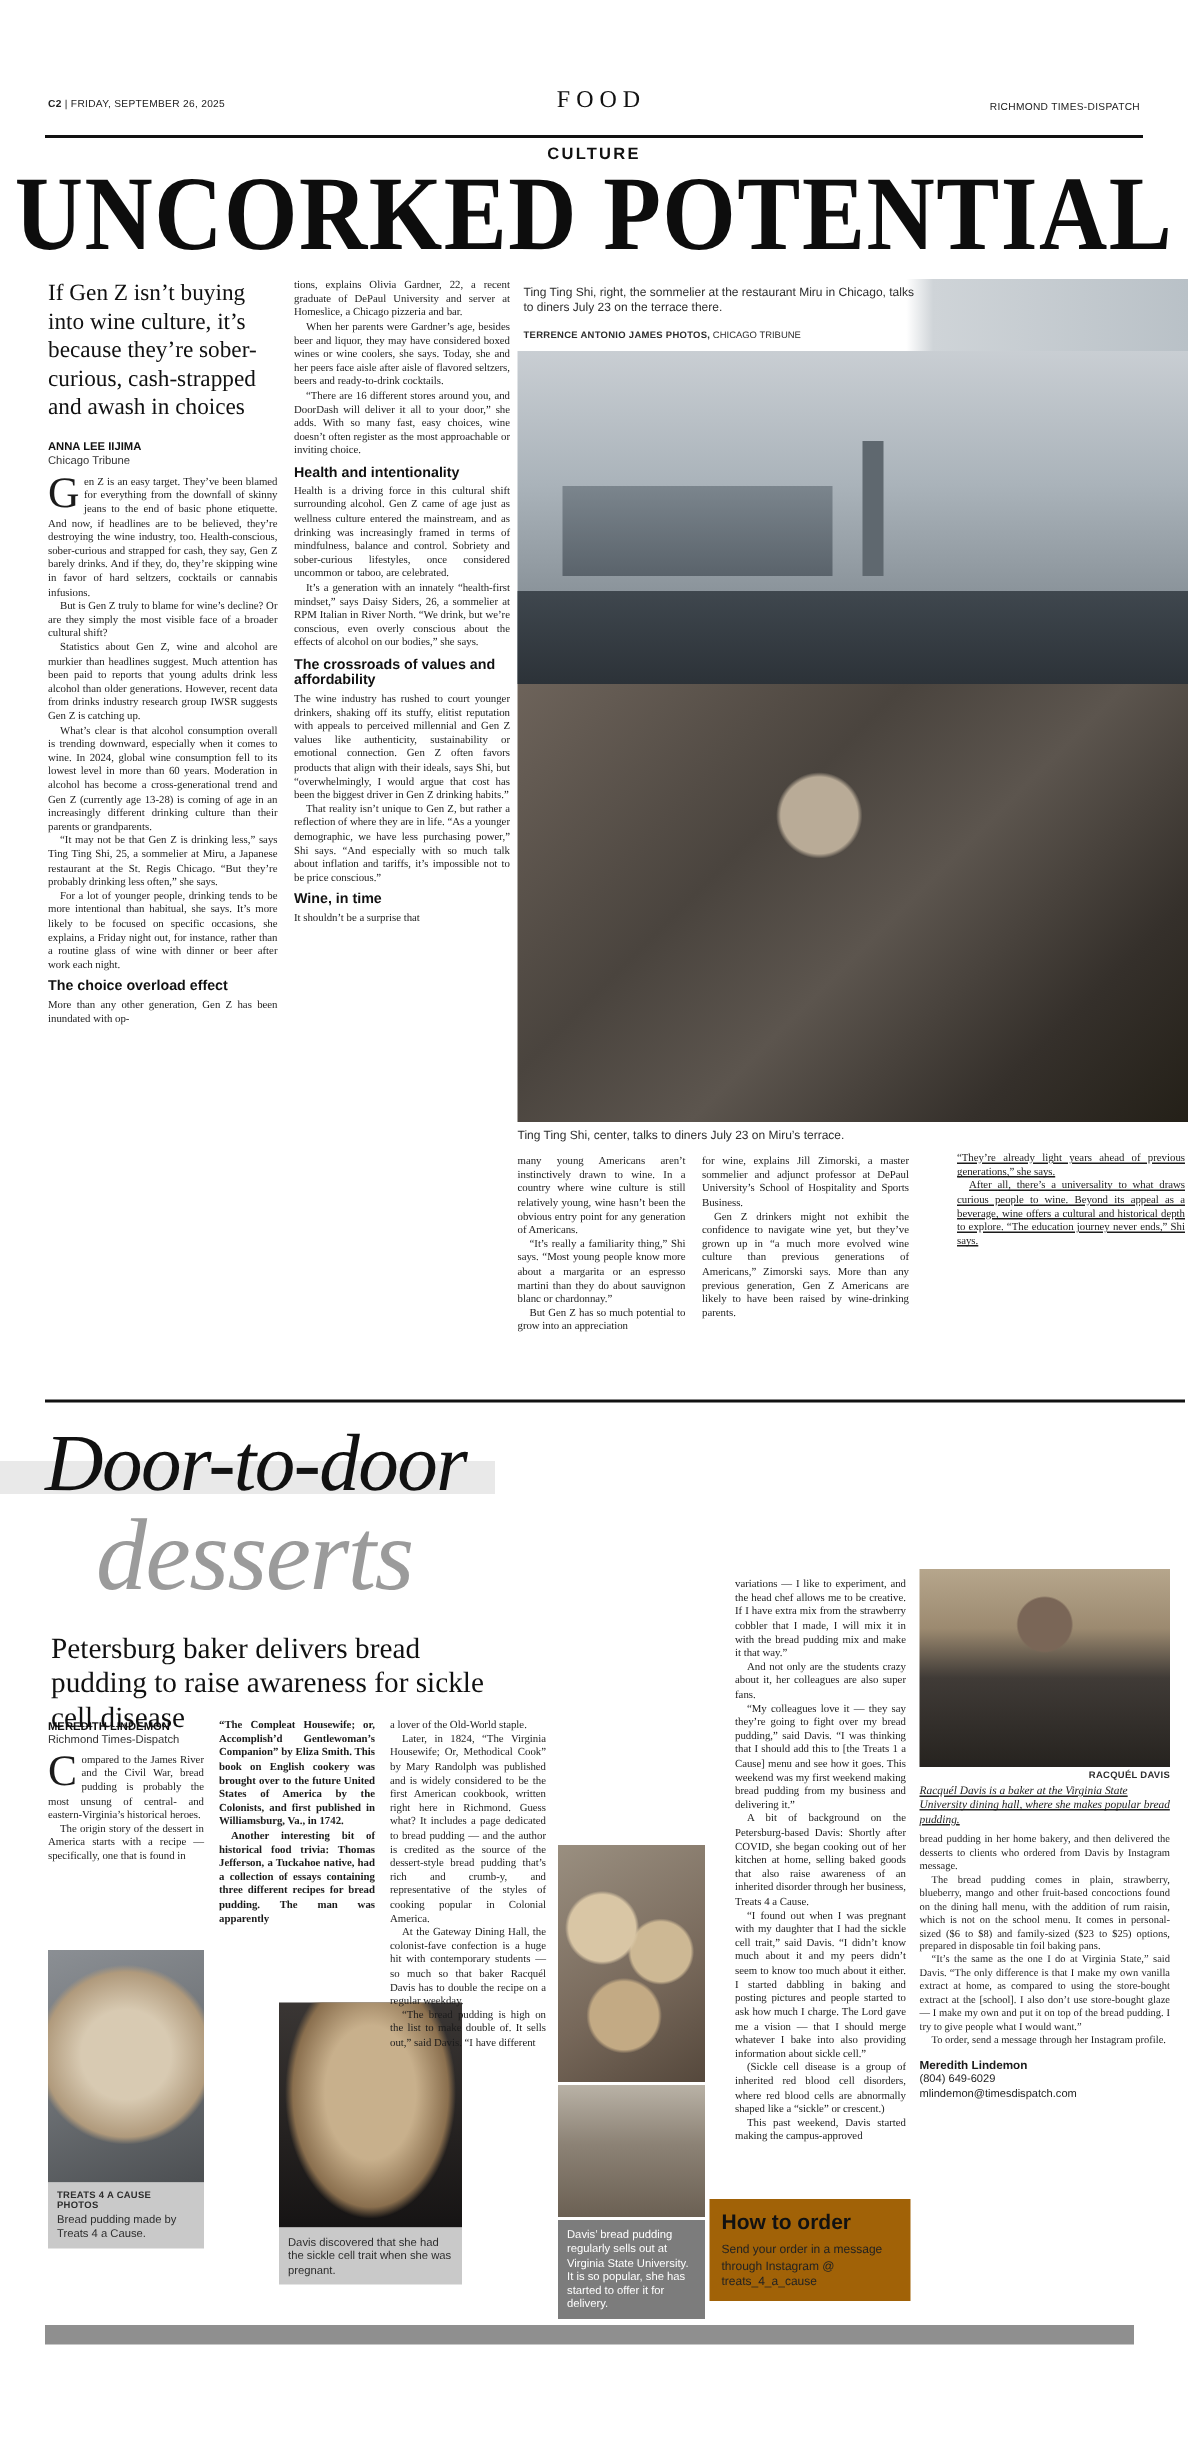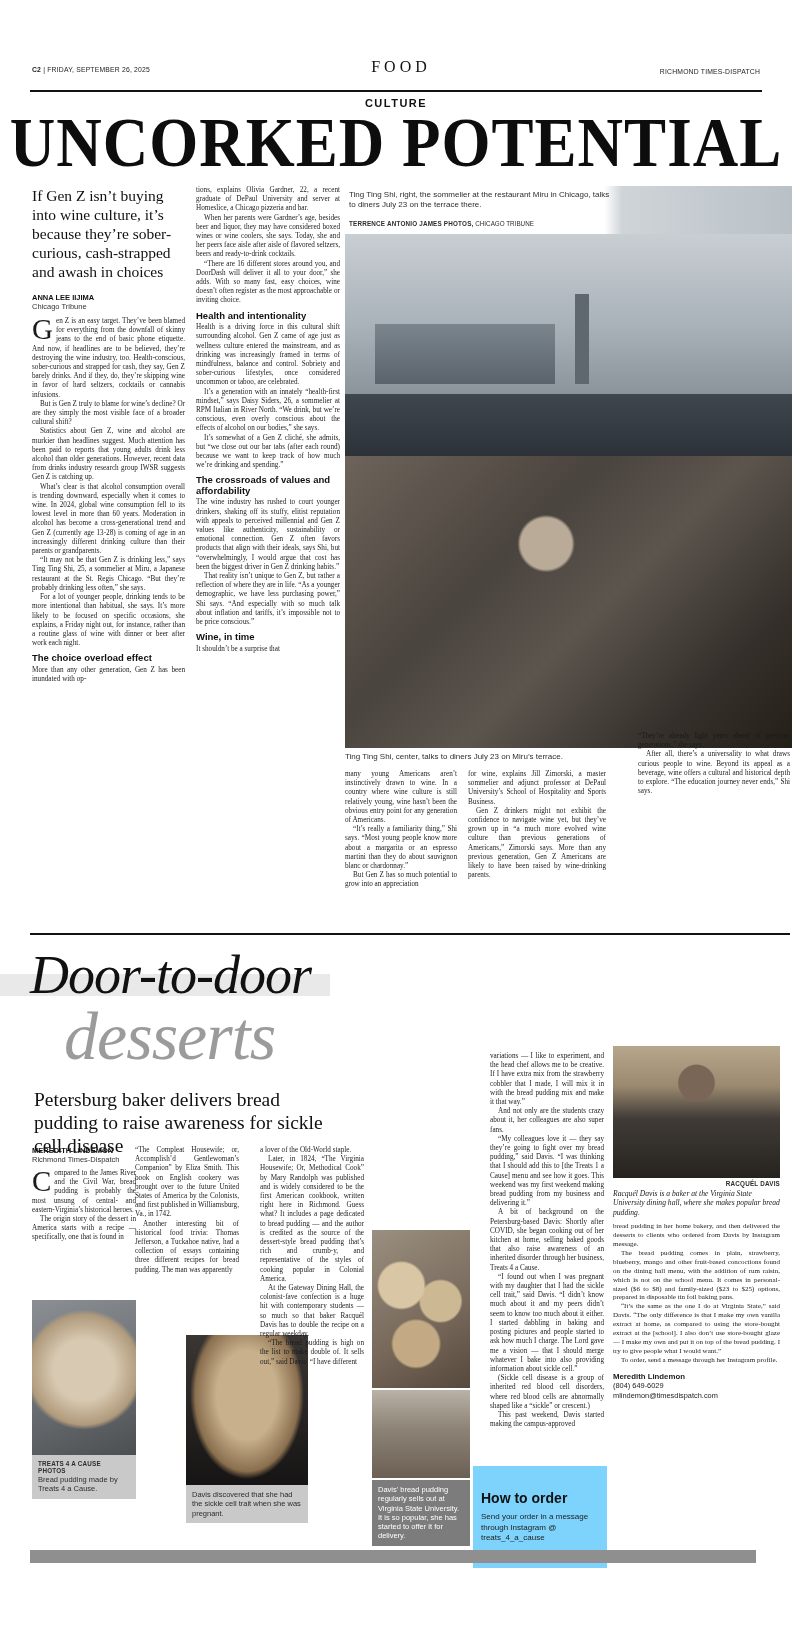--- a/index.html
+++ b/index.html
@@ -25,24 +25,24 @@
   .cap{font:8px/10px "Liberation Sans",sans-serif;color:#2d2d2d;}
   .capcred{font:bold 6.3px "Liberation Sans",sans-serif;color:#2d2d2d;letter-spacing:.2px;}
   .graybox{background:#c9c9c9;padding:5px 6px;}
   .darkbox{background:#7c7c7c;padding:5px 6px;}
   .darkbox .cap{color:#fff;}
   .photo{background:#9aa1a7;}
   
   .dh1{font:italic 54px/54px "Liberation Serif",serif;color:#111;letter-spacing:-1px;}
   .dh2{font:italic 68px/64px "Liberation Serif",serif;color:#9b9b9b;letter-spacing:-1px;}
   .dsub{font:19.5px/23px "Liberation Serif",serif;color:#111;}
-  .order{background:#7dd3fc;padding:24px 8px;}
+  .order{background:#a16207;padding:7px 8px;}
   .order .t{font:bold 14px "Liberation Sans",sans-serif;color:#111;margin:0 0 6px;}
   .order .x{font:8px/10.5px "Liberation Sans",sans-serif;color:#222;}
-  .itcap{font:italic 7.6px/9.4px "Liberation Serif",serif;color:#222;}
+  .itcap{font:italic 7.6px/9.4px "Liberation Serif",serif;color:#222;text-decoration:underline;}
   .contact{font:7.4px/9.4px "Liberation Sans",sans-serif;color:#1b1b1b;}
   .contact b{font-size:7.8px;}
   .botbar{background:#8f8f8f;}
   .shadeband{background:#e9e9e9;}
 </style>
 </head>
 <body>
 
 <div class="abs hdr-small" style="left:32px;top:66px;">
   <b>C2</b>
@@ -73,21 +73,20 @@
   </div>
 </div>
 
 <div class="abs bt" style="left:196px;top:186px;width:144px;">
   <p class="ni">tions, explains Olivia Gardner, 22, a recent graduate of DePaul University and server at Homeslice, a Chicago pizzeria and bar.</p>
   <p>When her parents were Gardner’s age, besides beer and liquor, they may have considered boxed wines or wine coolers, she says. Today, she and her peers face aisle after aisle of flavored seltzers, beers and ready-to-drink cocktails.</p>
   <p>“There are 16 different stores around you, and DoorDash will deliver it all to your door,” she adds. With so many fast, easy choices, wine doesn’t often register as the most approachable or inviting choice.</p>
   <div class="shd">Health and intentionality</div>
   <p class="ni">Health is a driving force in this cultural shift surrounding alcohol. Gen Z came of age just as wellness culture entered the mainstream, and as drinking was increasingly framed in terms of mindfulness, balance and control. Sobriety and sober-curious lifestyles, once considered uncommon or taboo, are celebrated.</p>
   <p>It’s a generation with an innately “health-first mindset,” says Daisy Siders, 26, a sommelier at RPM Italian in River North. “We drink, but we’re conscious, even overly conscious about the effects of alcohol on our bodies,” she says.</p>
-  <p>It’s somewhat of a Gen Z cliché, she admits, but “we close out our bar tabs (after each round) because we want to keep track of how much we’re drinking and spending.”</p>
   <div class="shd">The crossroads of values and affordability</div>
   <p class="ni">The wine industry has rushed to court younger drinkers, shaking off its stuffy, elitist reputation with appeals to perceived millennial and Gen Z values like authenticity, sustainability or emotional connection. Gen Z often favors products that align with their ideals, says Shi, but “overwhelmingly, I would argue that cost has been the biggest driver in Gen Z drinking habits.”</p>
   <p>That reality isn’t unique to Gen Z, but rather a reflection of where they are in life. “As a younger demographic, we have less purchasing power,” Shi says. “And especially with so much talk about inflation and tariffs, it’s impossible not to be price conscious.”</p>
   <div class="shd">Wine, in time</div>
   <p class="ni">It shouldn’t be a surprise that</p>
 </div>
 
 <div class="abs" style="left:345px;top:186px;width:447px;height:562px;">
   <div class="abs photo" style="left:0;top:0;width:447px;height:48px;background:linear-gradient(90deg,#fff 0%,#fff 58%,#cfd4d8 62%,#b9c1c7 100%);"></div>
   <div class="abs" style="left:4px;top:4px;width:262px;">
@@ -110,21 +109,21 @@
 
 <div class="abs bt" style="left:345px;top:770px;width:112px;">
   <p class="ni">many young Americans aren’t instinctively drawn to wine. In a country where wine culture is still relatively young, wine hasn’t been the obvious entry point for any generation of Americans.</p>
   <p>“It’s really a familiarity thing,” Shi says. “Most young people know more about a margarita or an espresso martini than they do about sauvignon blanc or chardonnay.”</p>
   <p>But Gen Z has so much potential to grow into an appreciation</p>
 </div>
 <div class="abs bt" style="left:468px;top:770px;width:138px;">
   <p class="ni">for wine, explains Jill Zimorski, a master sommelier and adjunct professor at DePaul University’s School of Hospitality and Sports Business.</p>
   <p>Gen Z drinkers might not exhibit the confidence to navigate wine yet, but they’ve grown up in “a much more evolved wine culture than previous generations of Americans,” Zimorski says. More than any previous generation, Gen Z Americans are likely to have been raised by wine-drinking parents.</p>
 </div>
-<div class="abs bt" style="left:638px;top:732px;width:152px;">
+<div class="abs bt" style="left:638px;top:768px;width:152px;text-decoration:underline;">
   <p class="ni">“They’re already light years ahead of previous generations,” she says.</p>
   <p>After all, there’s a universality to what draws curious people to wine. Beyond its appeal as a beverage, wine offers a cultural and historical depth to explore. “The education journey never ends,” Shi says.</p>
 </div>
 
 <div class="abs" style="left:30px;top:933px;width:760px;height:1.5px;background:#111;"></div>
 
 <div class="abs shadeband" style="left:0;top:974px;width:330px;height:22px;"></div>
 <div class="abs dh1" style="left:30px;top:948px;">Door-to-door</div>
 <div class="abs dh2" style="left:40px;top:1004px;margin-left:24px;">desserts</div>
 <div class="abs dsub" style="left:34px;top:1088px;width:308px;">Petersburg baker delivers bread pudding to raise awareness for sickle cell disease</div>
@@ -138,21 +137,21 @@
   </div>
 </div>
 <div class="abs photo" style="left:32px;top:1300px;width:104px;height:155px;background:
     radial-gradient(circle at 50% 45%, #d8cab2 0 30%, #b09a7c 55%, transparent 60%),
     linear-gradient(160deg,#8b8f94 0%,#6e7276 50%,#4c4f52 100%);"></div>
 <div class="abs graybox" style="left:32px;top:1455px;width:92px;">
   <div class="capcred">TREATS 4 A CAUSE PHOTOS</div>
   <div class="cap" style="font-size:7.5px;line-height:9.3px;margin-top:1px;">Bread pudding made by Treats 4 a Cause.</div>
 </div>
 
-<div class="abs bt" style="left:135px;top:1146px;width:104px;">
+<div class="abs bt" style="left:146px;top:1146px;width:104px;font-weight:bold;">
   <p class="ni">“The Compleat Housewife; or, Accomplish’d Gentlewoman’s Companion” by Eliza Smith. This book on English cookery was brought over to the future United States of America by the Colonists, and first published in Williamsburg, Va., in 1742.</p>
   <p>Another interesting bit of historical food trivia: Thomas Jefferson, a Tuckahoe native, had a collection of essays containing three different recipes for bread pudding. The man was apparently</p>
 </div>
 <div class="abs photo" style="left:186px;top:1335px;width:122px;height:150px;background:
     radial-gradient(ellipse at 50% 40%, #c8b08c 0 35%, #8a6f4e 60%, transparent 66%),
     linear-gradient(180deg,#3a3634 0%,#242120 60%,#161414 100%);"></div>
 <div class="abs graybox" style="left:186px;top:1485px;width:110px;">
   <div class="cap" style="font-size:7.5px;line-height:9.3px;">Davis discovered that she had the sickle cell trait when she was pregnant.</div>
 </div>
 

